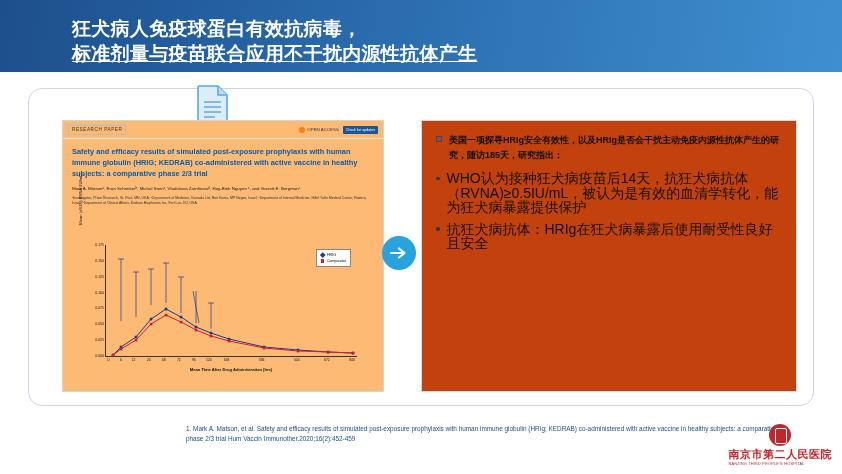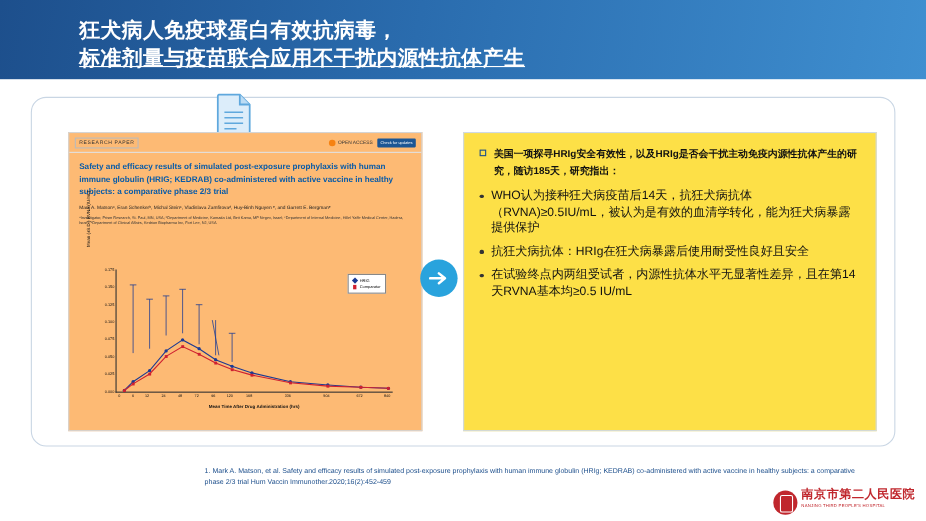--- a/index.html
+++ b/index.html
@@ -175,21 +175,21 @@
     border-radius: 50%;
     background: #29a3dd;
     display: flex; align-items: center; justify-content: center;
   }
   
   .txtpanel {
     position: absolute;
     left: 421px; top: 120px;
     width: 376px; height: 272px;
     border: 1px solid #cfd9e5;
-    background: #fde047;
+    background: #c2410c;
     padding: 12px 14px 8px 14px;
   }
   .bullet-lead {
     display: flex;
     gap: 7px;
     margin-bottom: 8px;
   }
   .sq-marker {
     flex: 0 0 auto;
     width: 6px; height: 6px;
@@ -208,39 +208,41 @@
     margin-bottom: 7px;
   }
   .dot {
     flex: 0 0 auto;
     width: 3.5px; height: 3.5px;
     border-radius: 50%;
     background: #333;
     margin-top: 5.5px;
   }
   .sub-text {
-    font-size: 11px;
+    font-size: 14px;
     color: #111;
     line-height: 14.5px;
   }
   
   .footnote {
     position: absolute;
     left: 186px; top: 424px;
     width: 610px;
     font-size: 6.4px;
     color: #1d4f8c;
     line-height: 10px;
   }
   
   .logo {
     position: absolute;
     right: 10px; bottom: 6px;
     display: flex;
+    align-items: center;
     gap: 4px;
+    flex-direction: column;
   }
   .logo-mark {
     width: 22px; height: 22px;
     border-radius: 50%;
     background: #c0272d;
     position: relative;
     flex: 0 0 auto;
   }
   .logo-mark:after {
     content: "";
@@ -417,24 +419,20 @@
   </div>
 
   <div class="sub">
     <span class="dot"></span>
     <div class="sub-text">WHO认为接种狂犬病疫苗后14天，抗狂犬病抗体（RVNA)≥0.5IU/mL，被认为是有效的血清学转化，能为狂犬病暴露提供保护</div>
   </div>
   <div class="sub">
     <span class="dot"></span>
     <div class="sub-text">抗狂犬病抗体：HRIg在狂犬病暴露后使用耐受性良好且安全</div>
   </div>
-  <div class="sub">
-    <span class="dot"></span>
-    <div class="sub-text">在试验终点内两组受试者，内源性抗体水平无显著性差异，且在第14天RVNA基本均≥0.5 IU/mL</div>
-  </div>
 </div>
 
 <div class="footnote">1. Mark A. Matson, et al. Safety and efficacy results of simulated post-exposure prophylaxis with human immune globulin (HRIg; KEDRAB) co-administered with active vaccine in healthy subjects: a comparative phase 2/3 trial Hum Vaccin Immunother.2020;16(2):452-459</div>
 
 <div class="logo">
   <div class="logo-mark"></div>
   <div class="logo-text">
     <div class="logo-cn">南京市第二人民医院</div>
     <div class="logo-en">NANJING THIRD PEOPLE'S HOSPITAL</div>
   </div>

